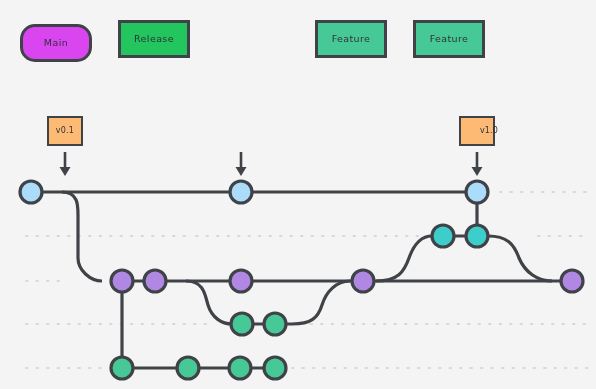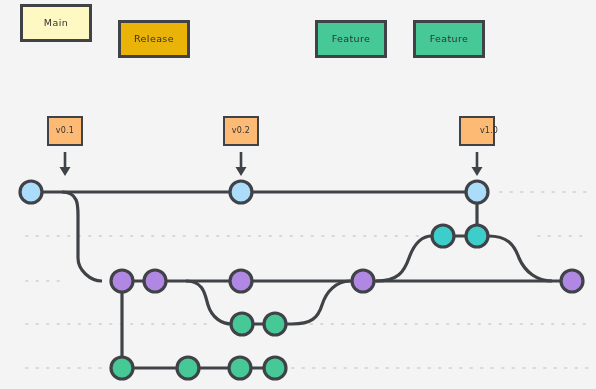--- a/index.html
+++ b/index.html
@@ -95,39 +95,36 @@
   .arrow-head {
     fill: #3f4246;
   }
 </style>
 </head>
 <body>
 
 <div id="diagram-root">
 
   <div class="legend-row">
-    <div class="legend-box" style="left:20px; top:4px; background:#fef9c3;">
+    <div class="legend-box" style="left:20px; top:24px; background:#d946ef;border-radius:15px;">
       <span class="legend-label">Main</span>
     </div>
-    <div class="legend-box" style="left:118px; top:20px; background:#eab308;">
+    <div class="legend-box" style="left:118px; top:20px; background:#22c55e;">
       <span class="legend-label">Release</span>
     </div>
     <div class="legend-box" style="left:315px; top:20px; background:#47c997;">
       <span class="legend-label">Feature</span>
     </div>
     <div class="legend-box" style="left:413px; top:20px; background:#47c997;">
       <span class="legend-label">Feature</span>
     </div>
   </div>
 
   <div class="tag-box" style="left:47px; top:116px;">
     <span class="tag-label">v0.1</span>
-  </div>
-  <div class="tag-box" style="left:223px; top:116px;">
-    <span class="tag-label">v0.2</span>
   </div>
   <div class="tag-box" style="left:459px; top:116px;padding-left:24px;">
     <span class="tag-label">v1.0</span>
   </div>
 
   <svg class="canvas" viewBox="0 0 596 389">
 
     <g>
       <path class="guide" d="M 26 236 L 190 236"></path>
       <path class="guide" d="M 196 236 L 420 236"></path>

